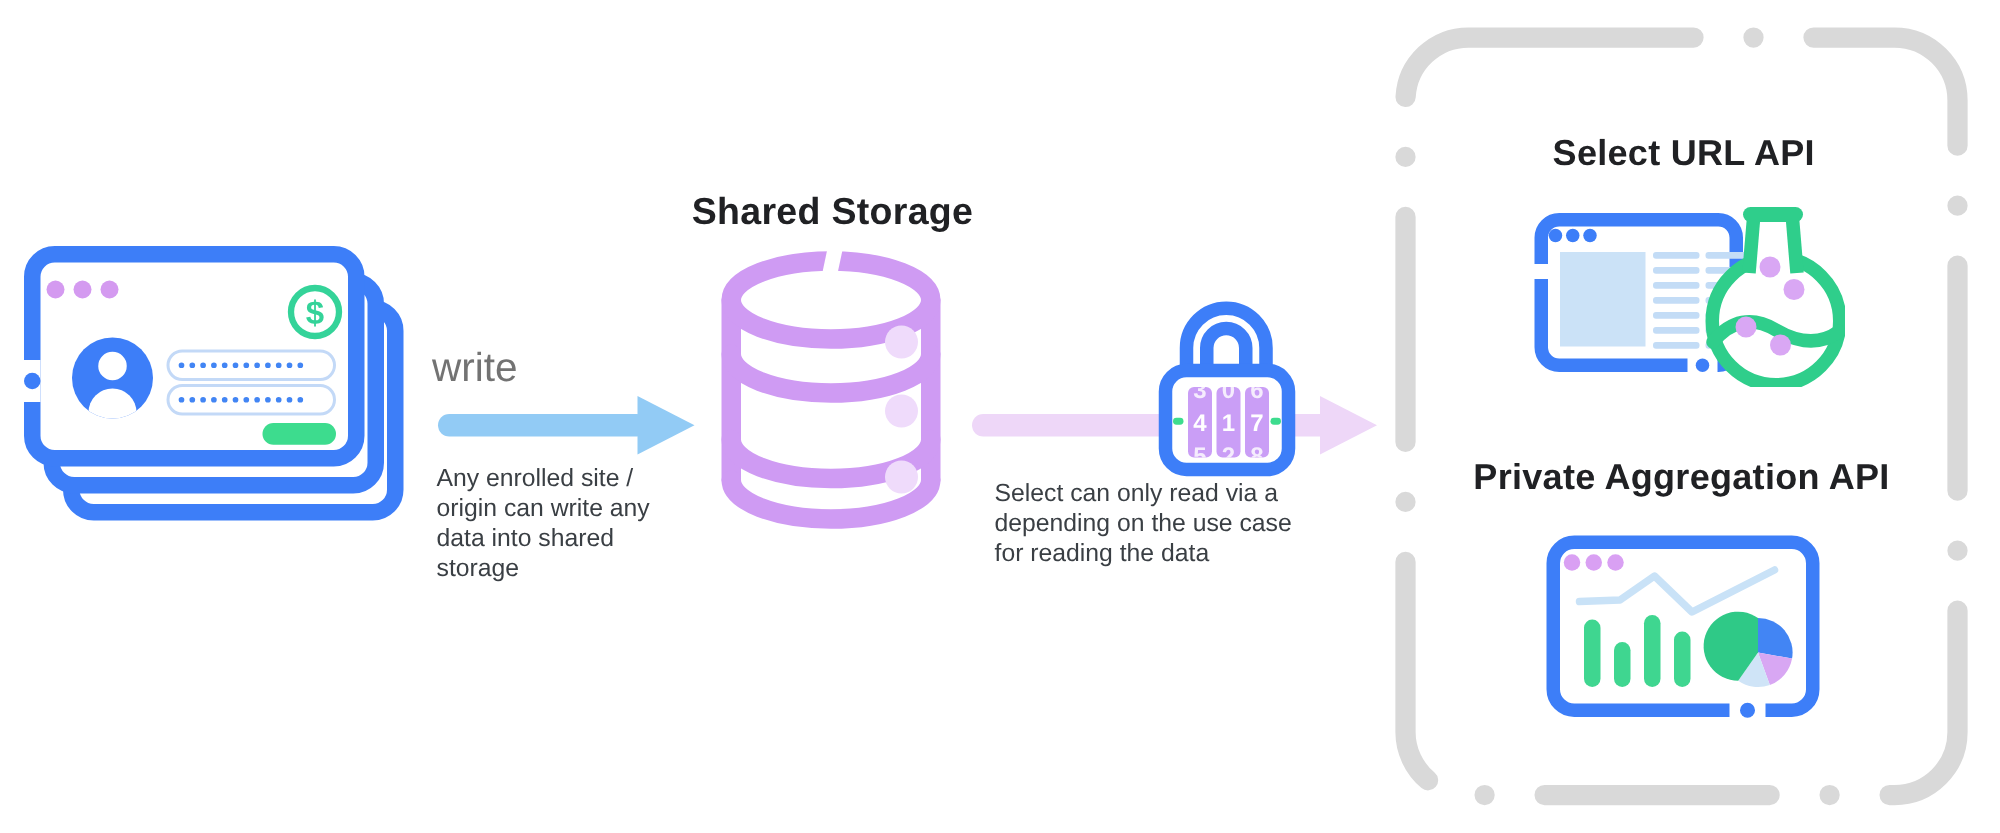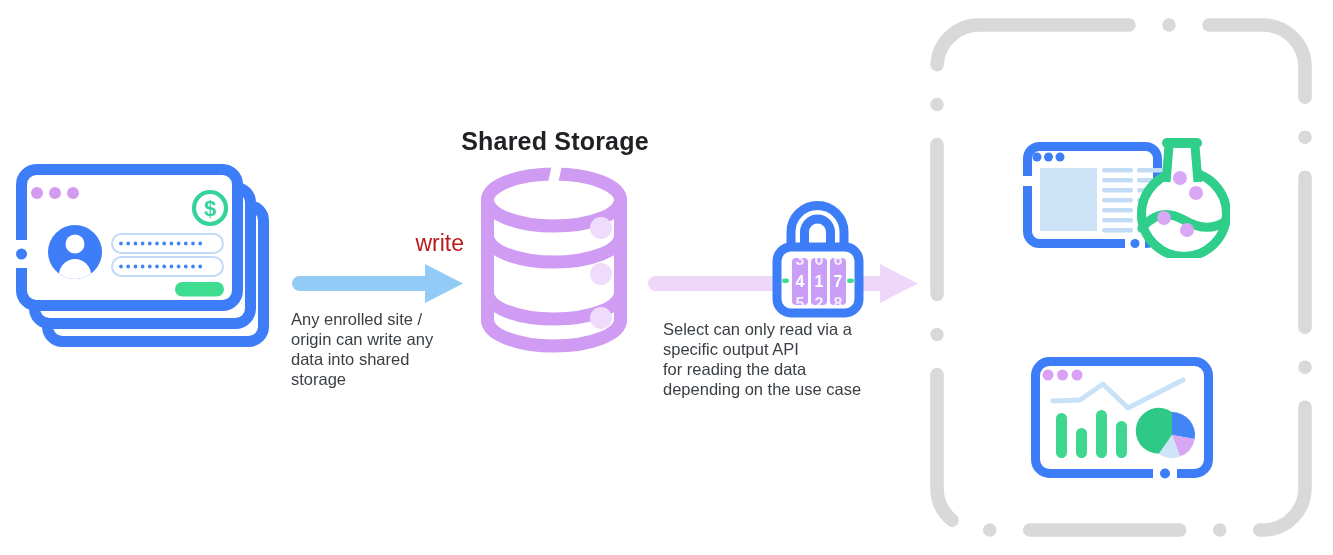--- a/index.html
+++ b/index.html
@@ -7,21 +7,21 @@
     position:relative;width:1333px;height:555px;background:#ffffff;overflow:hidden;
     font-family:"Liberation Sans", sans-serif;
   }
   .abs{position:absolute;}
   svg{display:block;}
   .heading{
     font-weight:bold;color:#202124;text-align:center;
     font-size:24px;letter-spacing:.2px;white-space:nowrap;
   }
   .flow-label{
-    font-size:23px;color:#b91c1c;text-align:right;white-space:nowrap;
+    font-size:27px;color:#737373;text-align:left;white-space:nowrap;
   }
   .annotation{
     font-size:16.5px;line-height:20px;color:#3a3f44;
   }
   .annotation div{white-space:nowrap;}
 </style>
 </head>
 <body>
 
 <div class="canvas">
@@ -157,25 +157,25 @@
       <g clip-path="url(#w3)" fill="#ffffff">
         <text x="68" y="91">7</text>
         <text x="68" y="69" opacity="0.8">6</text>
         <text x="68" y="113" opacity="0.8">8</text>
       </g>
     </g>
   </svg>
 
   <div class="abs annotation" style="left:663px;top:319px;">
     <div>Select can only read via a</div>
-    <div>specific output API</div>
+    <div>depending on the use case</div>
     <div>for reading the data</div>
-    <div>depending on the use case</div>
   </div>
 
+  <div class="abs heading" style="left:980px;top:89px;width:285px;">Select URL API</div>
 
   <svg class="abs" style="left:1015px;top:130px;" width="215" height="128" viewBox="0 0 215 128">
 
     <rect x="12.5" y="16.5" width="130" height="97" rx="12" fill="#ffffff" stroke="#3d7ef8" stroke-width="9"></rect>
 
     <rect x="7" y="46" width="11" height="10" fill="#ffffff"></rect>
     <rect x="110" y="108" width="20" height="11" fill="#ffffff"></rect>
     <circle cx="120" cy="113.5" r="4.5" fill="#3d7ef8"></circle>
 
     <g fill="#3d7ef8">
@@ -214,20 +214,21 @@
       <path d="M127,98 Q145,76 169,90 T211,91" fill="none" stroke="#2fce8b" stroke-width="9" stroke-linecap="round"></path>
       <g fill="#d9a7f4">
         <circle cx="165" cy="48" r="7"></circle>
         <circle cx="181" cy="63" r="7"></circle>
         <circle cx="149" cy="88" r="7"></circle>
         <circle cx="172" cy="100" r="7"></circle>
       </g>
     </g>
   </svg>
 
+  <div class="abs heading" style="left:960px;top:305px;width:322px;">Private Aggregation API</div>
 
   <svg class="abs" style="left:1026px;top:352px;" width="192" height="132" viewBox="0 0 192 132">
 
     <rect x="9.5" y="9.5" width="173" height="112" rx="14" fill="#ffffff" stroke="#3d7ef8" stroke-width="9"></rect>
 
     <g fill="#d9a0f3">
       <circle cx="22" cy="23" r="5.5"></circle>
         <circle cx="36.5" cy="23" r="5.5"></circle>
         <circle cx="51" cy="23" r="5.5"></circle>
     </g>

